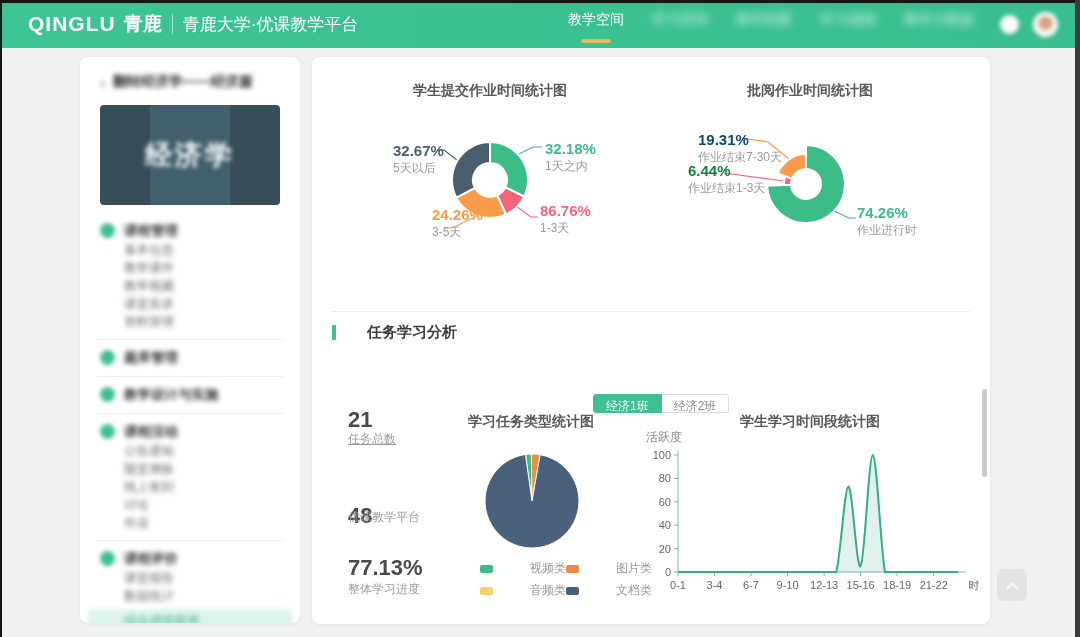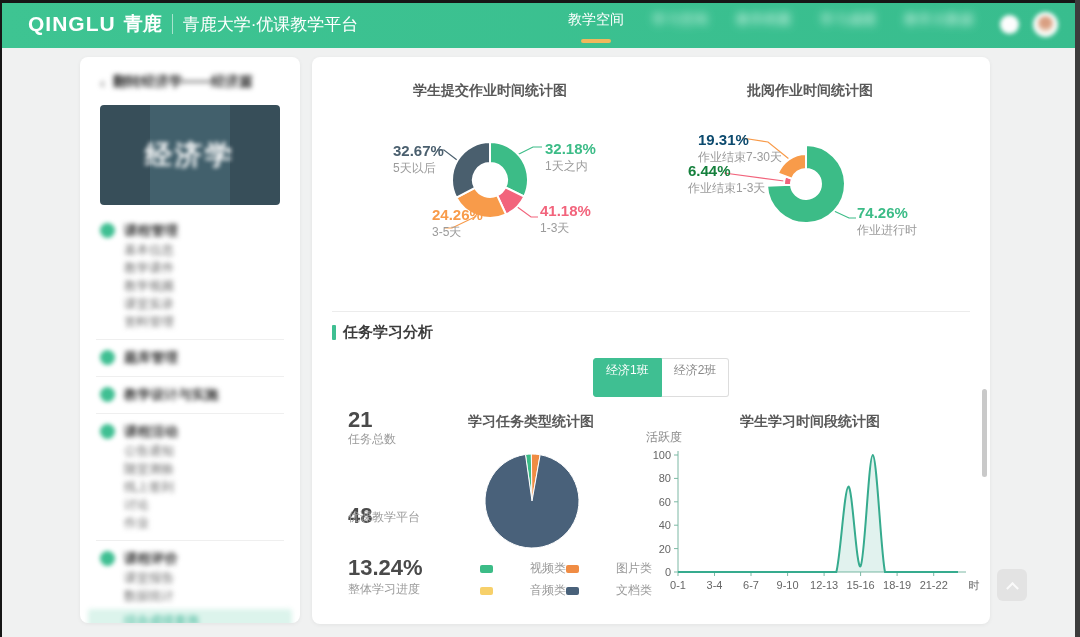--- a/index.html
+++ b/index.html
@@ -56,26 +56,26 @@
   .mdiv { height:1px; background:#efefef; margin:8px -4px 7px; }
 
   
   main { position:absolute; left:312px; top:57px; width:678px; height:567px; background:#fff;
     border-radius:8px; box-shadow:0 1px 4px rgba(0,0,0,.06); }
   .chart-title { position:absolute; width:240px; text-align:center; font-size:14px; font-weight:700; color:#595959; }
   .dlabel { position:absolute; line-height:1; }
   .dlabel .pct { display:block; font-size:15px; font-weight:700; }
   .dlabel .nm { display:block; margin-top:4px; font-size:12px; color:#9b9b9b; }
   .sec-divider { position:absolute; left:20px; right:20px; top:254px; height:1px; background:#ececec; }
-  .sec-head { position:absolute; left:20px; top:266px; display:flex; align-items:center; }
+  .sec-head { position:absolute; left:20px; top:266px; display:flex; align-items:center;gap:24px; }
   .sec-bar { width:4px; height:15px; background:#3fbf92; border-radius:1px; margin-right:7px; }
   .sec-title { font-size:15px; font-weight:700; color:#3d3d3d; }
   .tabs { position:absolute; left:281px; top:301px; display:flex; }
-  .tab { height:39px; line-height:23px; padding:0 12px; font-size:12px; border:1px solid #ddd; color:#888;
-    background:#fff; cursor:pointer; }
+  .tab { height:19px; line-height:23px; padding:0 12px; font-size:12px; border:1px solid #ddd; color:#888;
+    background:#fff; cursor:pointer;margin-top:36px; }
   .tab.active { background:#3fbf92; border-color:#3fbf92; color:#fff; }
   .tab:first-child { border-radius:3px 0 0 3px; }
   .tab:last-child { border-radius:0 3px 3px 0; border-left:none; }
   .stat-val { position:absolute; left:36px; font-size:22px; font-weight:700; color:#4a4a4a; line-height:1; }
   .stat-lbl { position:absolute; left:36px; font-size:12px; color:#9b9b9b; line-height:1; }
   .y-label { position:absolute; left:334px; top:372px; font-size:12px; color:#8a8a8a; }
   svg text.tick { font-size:11px; fill:#666; font-family:"Liberation Sans","DejaVu Sans",sans-serif; }
   #pie-legend { position:absolute; left:168px; top:503px; display:grid; grid-template-columns:86px 86px; row-gap:5px; }
   .lg-item { display:flex; align-items:center; font-size:12px; color:#999; cursor:pointer;justify-content:space-between; }
   .lg-item .sw { width:13px; height:8px; border-radius:2px; margin-right:5px; flex:none; }
@@ -191,21 +191,21 @@
     <path d="M158 65 A38 38 0 0 1 192.19824581179444 119.5674374420453 L173.29921523159226 110.41174832933606 A17 17 0 0 0 158 86 Z" fill="#3cbc87" stroke="#fff" stroke-width="2"></path>
         <path d="M192.19824581179444 119.5674374420453 A38 38 0 0 1 174.02823085992935 137.454256856023 L165.17052433207365 118.41374648822082 A17 17 0 0 0 173.29921523159226 110.41174832933606 Z" fill="#f2647c" stroke="#fff" stroke-width="2"></path>
         <path d="M174.02823085992935 137.454256856023 A38 38 0 0 1 124.3279519625767 120.61230197803394 L142.93618903588958 110.87918772701518 A17 17 0 0 0 165.17052433207365 118.41374648822082 Z" fill="#f89b4a" stroke="#fff" stroke-width="2"></path>
         <path d="M124.3279519625767 120.61230197803394 A38 38 0 0 1 158 65 L158 86 A17 17 0 0 0 142.93618903588958 110.87918772701518 Z" fill="#4a5f6e" stroke="#fff" stroke-width="2"></path>
       </svg>
     <div class="dlabel" style="left:233px; top:84px;">
       <span class="pct" style="color: rgb(60, 188, 135);">32.18%</span>
       <span class="nm">1天之内</span>
     </div>
     <div class="dlabel" style="left:228px; top:146px;">
-      <span class="pct" style="color: rgb(242, 100, 124);">41.18%</span>
+      <span class="pct" style="color: rgb(242, 100, 124);">86.76%</span>
       <span class="nm">1-3天</span>
     </div>
     <div class="dlabel" style="left:96px; top:150px;margin-left:24px;">
       <span class="pct" style="color: rgb(248, 155, 74);">24.26%</span>
       <span class="nm">3-5天</span>
     </div>
     <div class="dlabel" style="left:81px; top:86px;">
       <span class="pct" style="color: rgb(74, 95, 110);">32.67%</span>
       <span class="nm">5天以后</span>
     </div>
@@ -237,24 +237,24 @@
       <span class="sec-bar"></span>
       <span class="sec-title">任务学习分析</span>
     </div>
 
     <div class="tabs">
       <div class="tab active">经济1班</div>
       <div class="tab">经济2班</div>
     </div>
 
     <div class="stat-val" style="top:352px;">21</div>
-    <div class="stat-lbl" style="top:376px;">任务总数</div>
+    <div class="stat-lbl" style="top:376px;text-decoration:underline;">任务总数</div>
     <div class="stat-val" style="top:448px;">48</div>
     <div class="stat-lbl" style="top:454px;">优课教学平台</div>
-    <div class="stat-val" style="top:500px;">13.24%</div>
+    <div class="stat-val" style="top:500px;">77.13%</div>
     <div class="stat-lbl" style="top:526px;">整体学习进度</div>
 
     <div class="chart-title" style="left:99px; top:356px;">学习任务类型统计图</div>
     <svg id="pie" class="abs" style="left:168px; top:392px;" width="104" height="104">
         <path d="M52 52 L45.45886425487692 5.45740076914619 A47 47 0 0 1 51.34377752406017 5.0045813715627006 Z" fill="#3cbc87" stroke="#fff" stroke-width="1"></path>
         <path d="M52 52 L51.34377752406017 5.0045813715627006 A47 47 0 0 1 60.161464350345724 5.714035608426222 Z" fill="#f08c44" stroke="#fff" stroke-width="1"></path>
         <path d="M52 52 L60.161464350345724 5.714035608426222 A47 47 0 1 1 45.4588642548769 5.457400769146197 Z" fill="#49617a" stroke="#fff" stroke-width="1"></path>
       </svg>
     <div id="pie-legend">
         <span class="lg-item">

